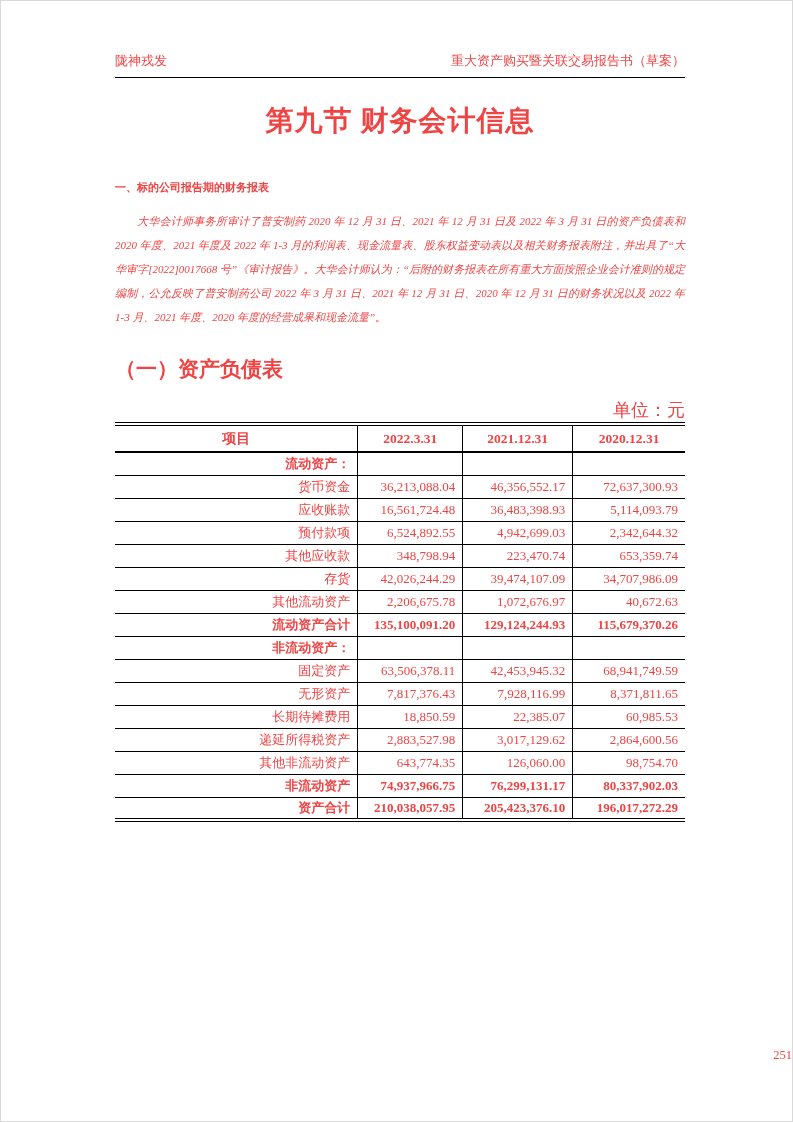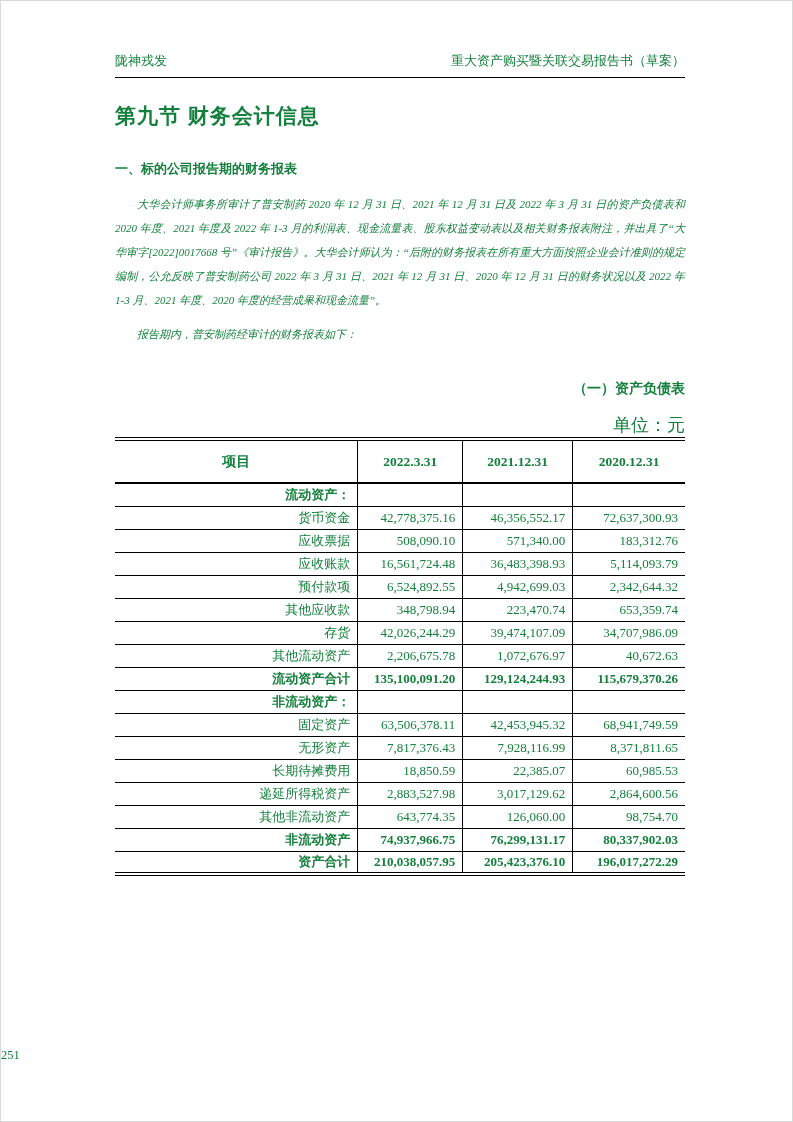--- a/index.html
+++ b/index.html
@@ -5,56 +5,56 @@
   * { margin: 0; padding: 0; box-sizing: border-box; }
   html, body { background: #fff; }
   .page {
     position: relative;
     width: 793px;
     height: 1122px;
     background: #ffffff;
     border: 1px solid #d9d9d9;
     overflow: hidden;
     font-family: "Liberation Serif", serif;
-    color: #15803d;
+    color: #ef4444;
   }
   .content { margin: 0 114px 0 114px; width: 570px; }
 
   
   .doc-header {
     display: flex;
     justify-content: space-between;
     align-items: flex-end;
     padding-top: 50px;
     font-size: 13px;
     line-height: 20px;
     border-bottom: 1.5px solid #000;
     padding-bottom: 6px;
   }
 
   
   .chapter-title {
     margin-top: 24px;
-    font-family: Liberation Sans, sans-serif;
+    text-align: center;
+    font-family: Liberation Serif, serif;
+    font-weight: 700;
+    font-size: 28px;
+    letter-spacing: 1px;
+  }
+  .section-heading {
+    margin-top: 40px;
+    font-family: "Liberation Sans", sans-serif;
+    font-weight: 700;
+    font-size: 11px;
+  }
+  .subsection-heading {
+    margin-top: 26px;
+    font-family: "Liberation Sans", sans-serif;
     font-weight: 700;
     font-size: 21px;
-    letter-spacing: 1px;
-  }
-  .section-heading {
-    margin-top: 30px;
-    font-family: "Liberation Sans", sans-serif;
-    font-weight: 700;
-    font-size: 13px;
-  }
-  .subsection-heading {
-    margin-top: 34px;
-    font-family: "Liberation Sans", sans-serif;
-    font-weight: 700;
-    font-size: 14px;
-    text-align: right;
   }
 
   
   .body-para {
     margin-top: 14px;
     font-size: 11px;
     line-height: 24px;
     text-align: justify;
     text-indent: 2em;
     font-style: italic;
@@ -83,21 +83,21 @@
   .bs-table col.c-v1 { width: 18.4%; }
   .bs-table col.c-v2 { width: 19.3%; }
   .bs-table col.c-v3 { width: 19.7%; }
   .bs-table th, .bs-table td {
     border-bottom: 1px solid #000;
     height: 23px;
     padding: 0 7px;
     overflow: hidden;
     white-space: nowrap;
   }
-  .bs-table thead th { height: 44px; border-bottom: 2px solid #000; vertical-align: middle; }
+  .bs-table thead th { height: 28px; border-bottom: 2px solid #000; vertical-align: middle; }
   .bs-table th.col-item {
     font-family: "Liberation Sans", sans-serif;
     font-weight: 700;
     text-align: center;
     font-size: 14px;
   }
   .bs-table th.col-date {
     font-family: "Liberation Serif", serif;
     font-weight: 700;
     border-left: 1px solid #000;
@@ -114,42 +114,41 @@
     font-family: "Liberation Sans", sans-serif;
     font-weight: 700;
   }
   .bs-table tr.row-total td.cell-val { font-weight: 700; }
 
   
   .page-footer {
     position: absolute;
     left: 0; right: 0;
     bottom: 58px;
-    text-align: left;
+    text-align: right;
     font-size: 12.5px;
   }
 </style>
 </head>
 <body>
 
 <div class="page">
   <div class="content">
 
     <div class="doc-header">
       <span>陇神戎发</span>
       <span>重大资产购买暨关联交易报告书（草案）</span>
     </div>
 
     <div class="chapter-title">第九节 财务会计信息</div>
 
     <div class="section-heading">一、标的公司报告期的财务报表</div>
 
     <p class="body-para">大华会计师事务所审计了普安制药 2020 年 12 月 31 日、2021 年 12 月 31 日及 2022 年 3 月 31 日的资产负债表和 2020 年度、2021 年度及 2022 年 1-3 月的利润表、现金流量表、股东权益变动表以及相关财务报表附注，并出具了“大华审字[2022]0017668 号”《审计报告》。大华会计师认为：“后附的财务报表在所有重大方面按照企业会计准则的规定编制，公允反映了普安制药公司 2022 年 3 月 31 日、2021 年 12 月 31 日、2020 年 12 月 31 日的财务状况以及 2022 年 1-3 月、2021 年度、2020 年度的经营成果和现金流量”。</p>
 
-    <p class="body-para second">报告期内，普安制药经审计的财务报表如下：</p>
 
     <div class="subsection-heading">（一）资产负债表</div>
 
     <div class="unit-note">单位：元</div>
 
     <table class="bs-table">
       <colgroup>
         <col class="c-item">
           <col class="c-v1">
           <col class="c-v2">
@@ -165,29 +164,23 @@
       </thead>
       <tbody>
           <tr class="row-section">
             <td class="cell-label">流动资产：</td>
             <td class="cell-val"></td>
             <td class="cell-val"></td>
             <td class="cell-val"></td>
           </tr>
           <tr class="row-normal">
             <td class="cell-label">货币资金</td>
-            <td class="cell-val">42,778,375.16</td>
+            <td class="cell-val">36,213,088.04</td>
             <td class="cell-val">46,356,552.17</td>
             <td class="cell-val">72,637,300.93</td>
-          </tr>
-          <tr class="row-normal">
-            <td class="cell-label">应收票据</td>
-            <td class="cell-val">508,090.10</td>
-            <td class="cell-val">571,340.00</td>
-            <td class="cell-val">183,312.76</td>
           </tr>
           <tr class="row-normal">
             <td class="cell-label">应收账款</td>
             <td class="cell-val">16,561,724.48</td>
             <td class="cell-val">36,483,398.93</td>
             <td class="cell-val">5,114,093.79</td>
           </tr>
           <tr class="row-normal">
             <td class="cell-label">预付款项</td>
             <td class="cell-val">6,524,892.55</td>

